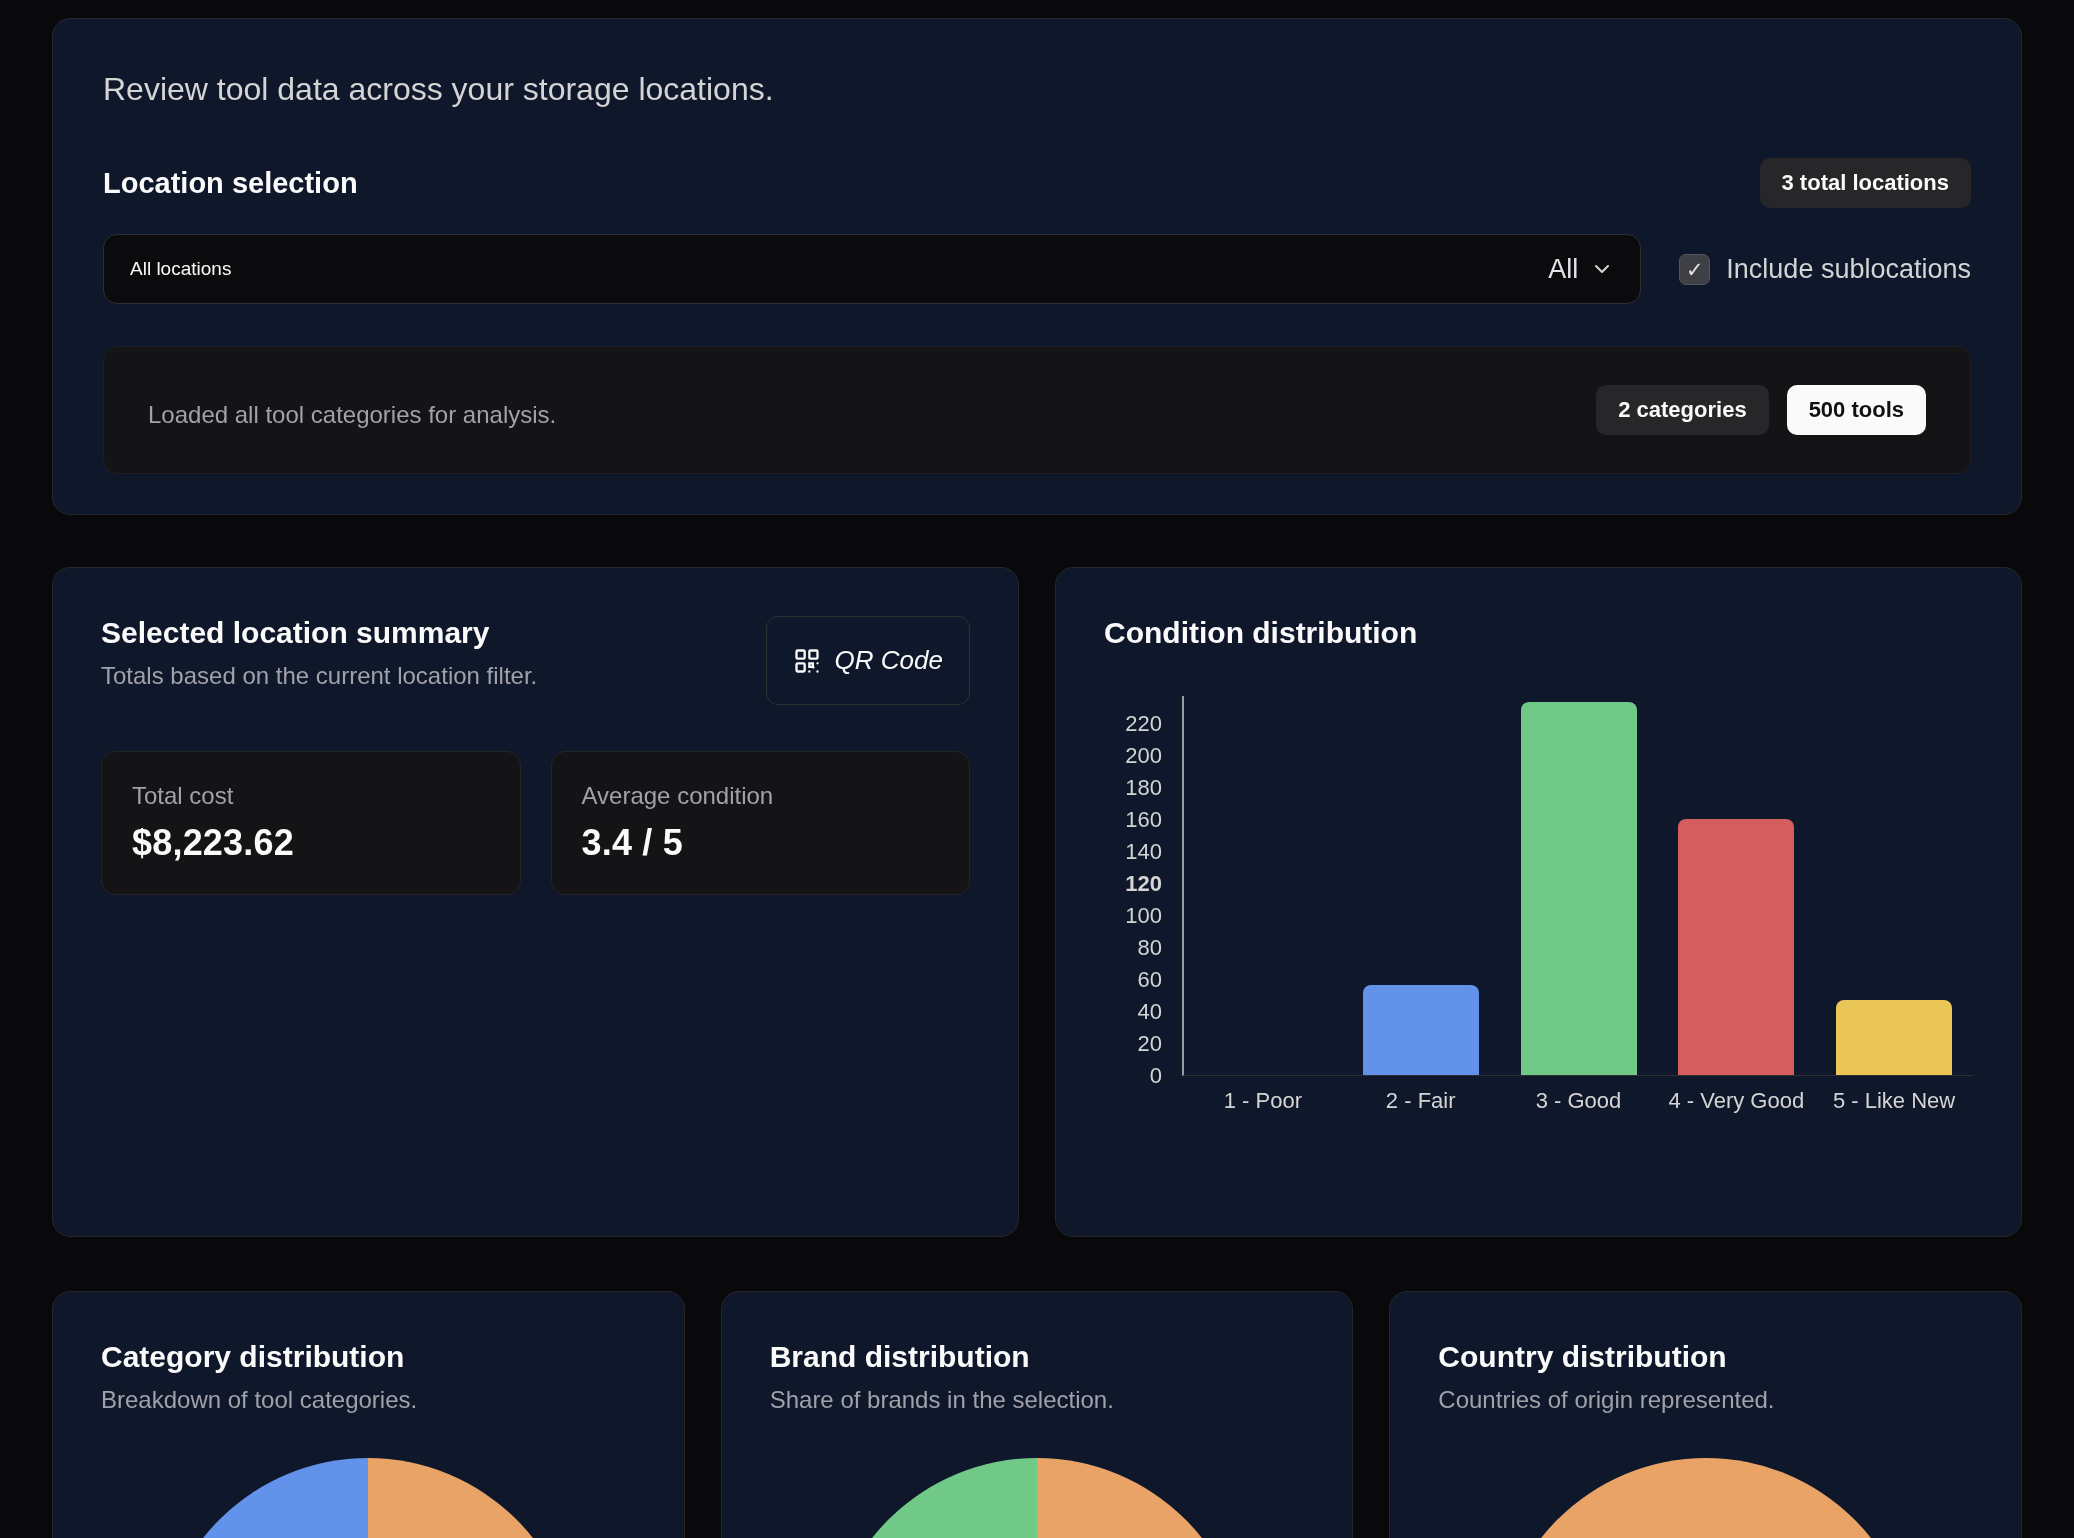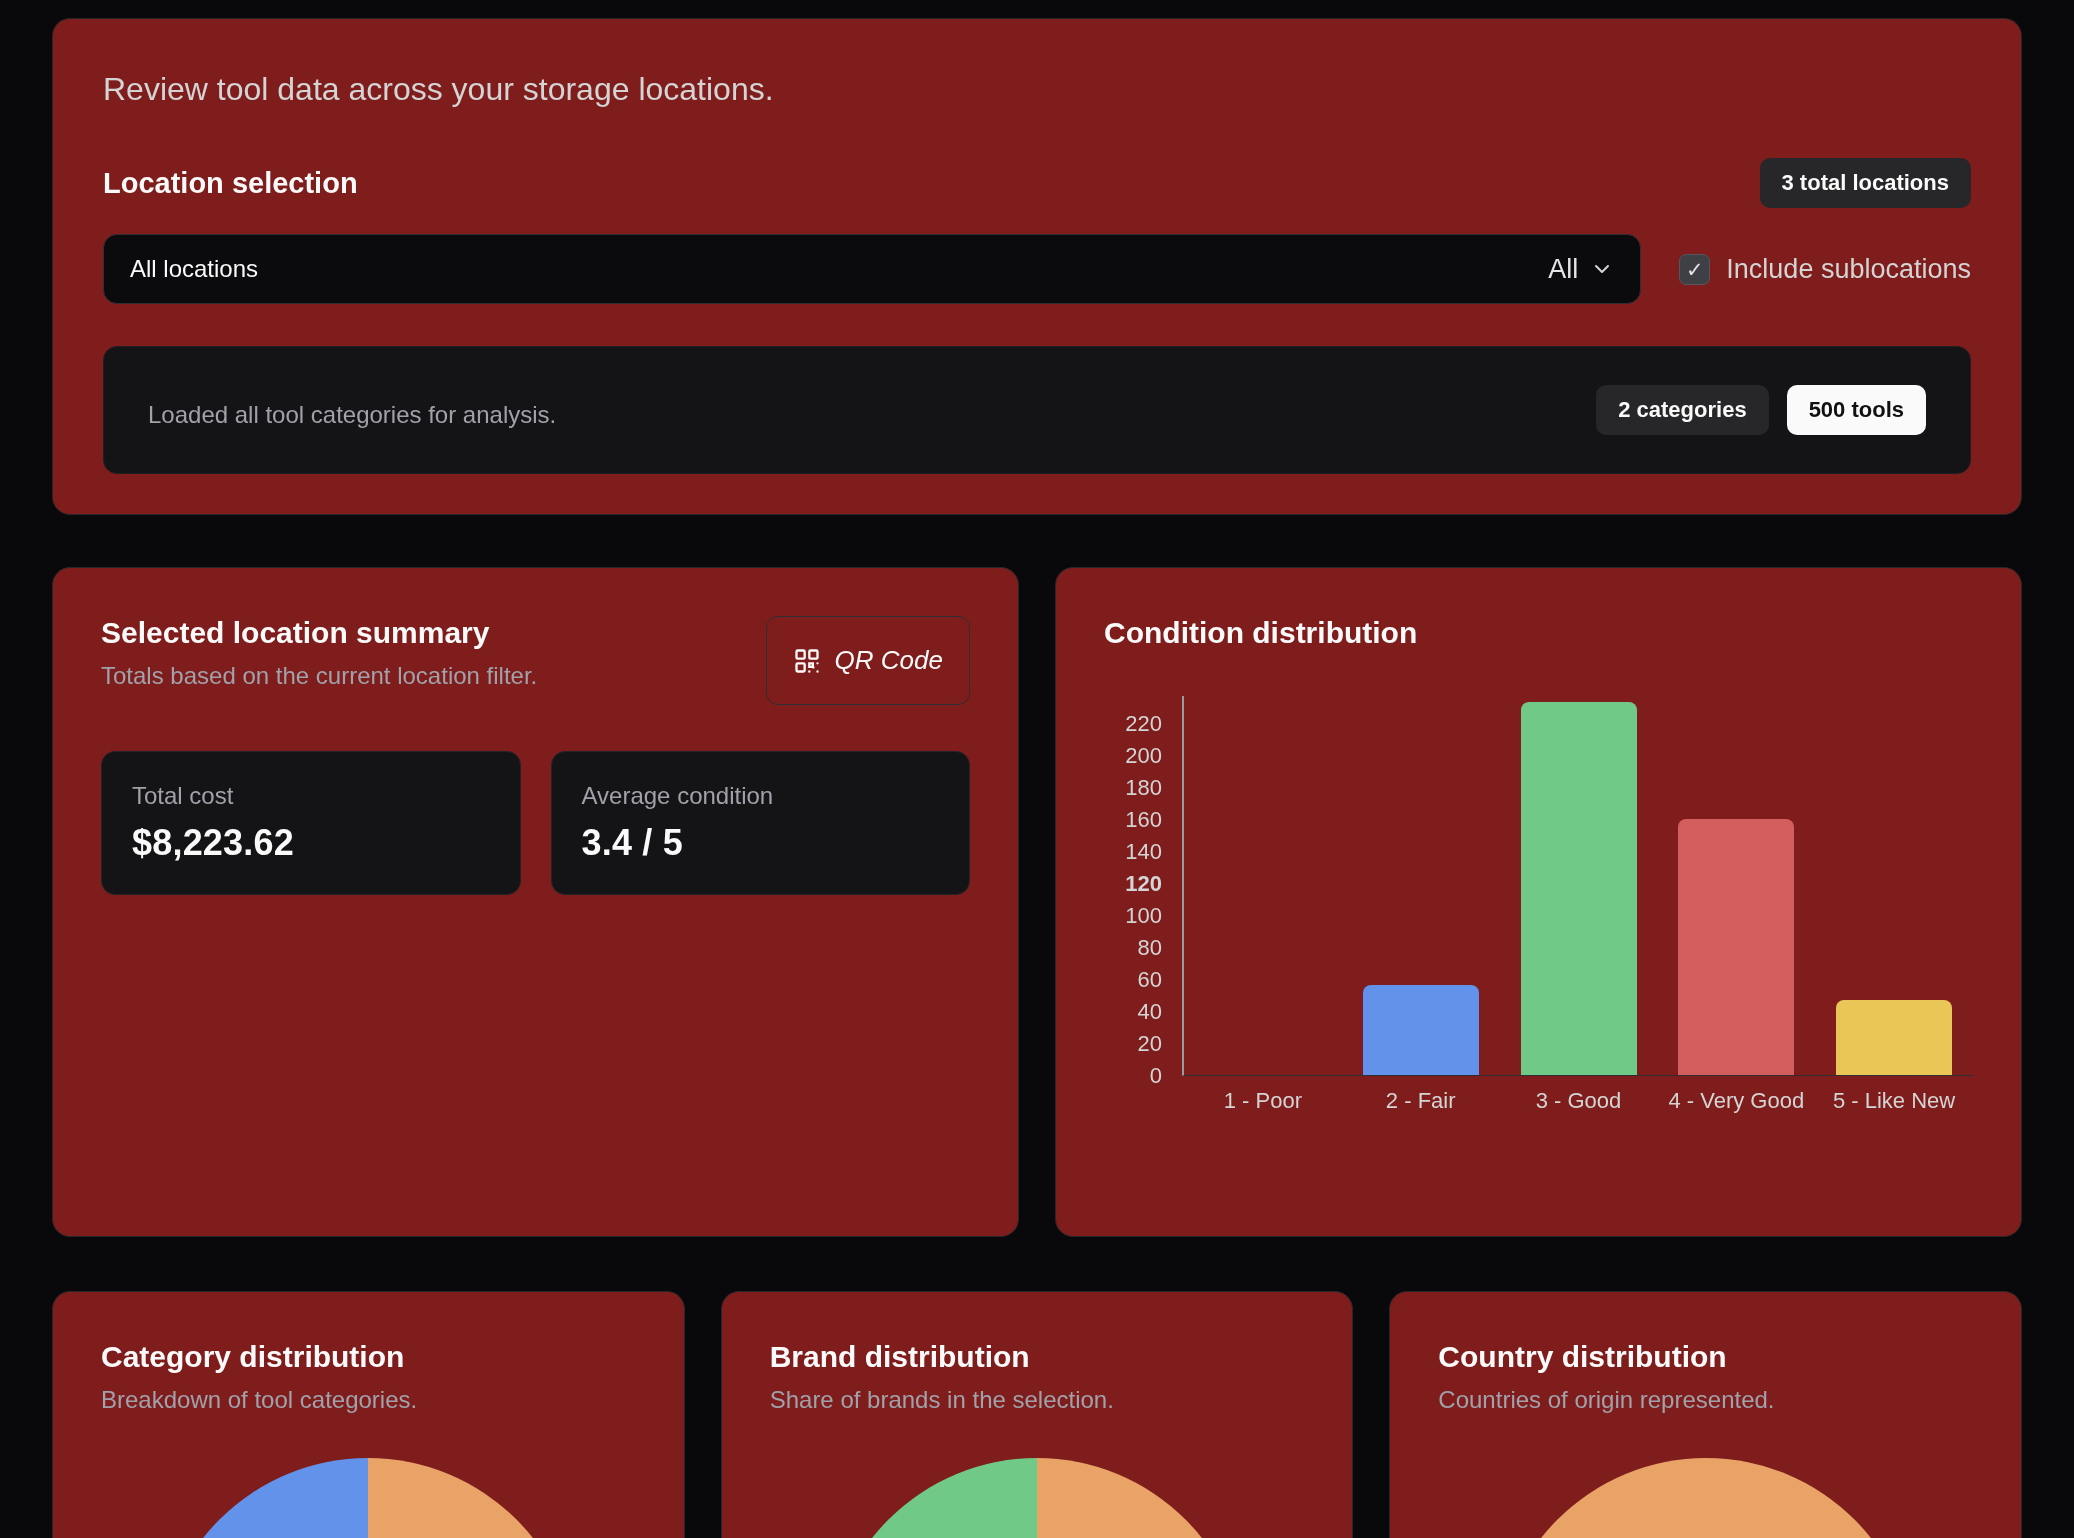--- a/index.html
+++ b/index.html
@@ -6,21 +6,21 @@
   html,body { width:2074px; height:1538px; }
   body {
     background:#09090b;
     color:#fafafa;
     font-family:"Liberation Sans","DejaVu Sans",sans-serif;
     overflow:hidden;
   }
   .page { width:2074px; height:1538px; padding:18px 52px 0; overflow:hidden; }
 
   .card {
-    background:#7f1d1d;
+    background:#0f172a;
     border:1px solid #27272a;
     border-radius:18px;
   }
 
   
   .top-card { padding:52px 50px 40px; }
   .intro { font-size:32px; color:#d4d4d4; font-weight:400; }
   .head-row { margin-top:50px; display:flex; align-items:center; justify-content:space-between; }
   .section-heading { font-size:29px; font-weight:600; color:#fafafa; }
   .badge {
@@ -29,21 +29,21 @@
   }
   .badge-dark { background:#27272a; color:#fafafa; }
   .badge-light { background:#fafafa; color:#111113; }
 
   .select-row { margin-top:26px; display:flex; align-items:center; }
   .select {
     flex:1; height:70px; border:1px solid #2e2e33; border-radius:14px;
     background:#0b0b0d; display:flex; align-items:center; justify-content:space-between;
     padding:0 26px; cursor:pointer;
   }
-  .select-value { font-size:24px; font-weight:500; color:#fafafa; }
+  .select-value { font-size:19px; font-weight:500; color:#fafafa; }
   .select-right { display:flex; align-items:center; gap:12px; font-size:27px; color:#e4e4e7; }
   .checkbox-group { display:flex; align-items:center; gap:16px; margin-left:38px; cursor:pointer; }
   .checkbox {
     width:31px; height:31px; border-radius:7px; background:#3f3f46; border:1px solid #55555c;
     display:flex; align-items:center; justify-content:center;
     color:#e4e4e7; font-size:21px; font-weight:700; line-height:1;
   }
   .checkbox-label { font-size:27px; color:#d4d4d4; }
 
   .coverage {

